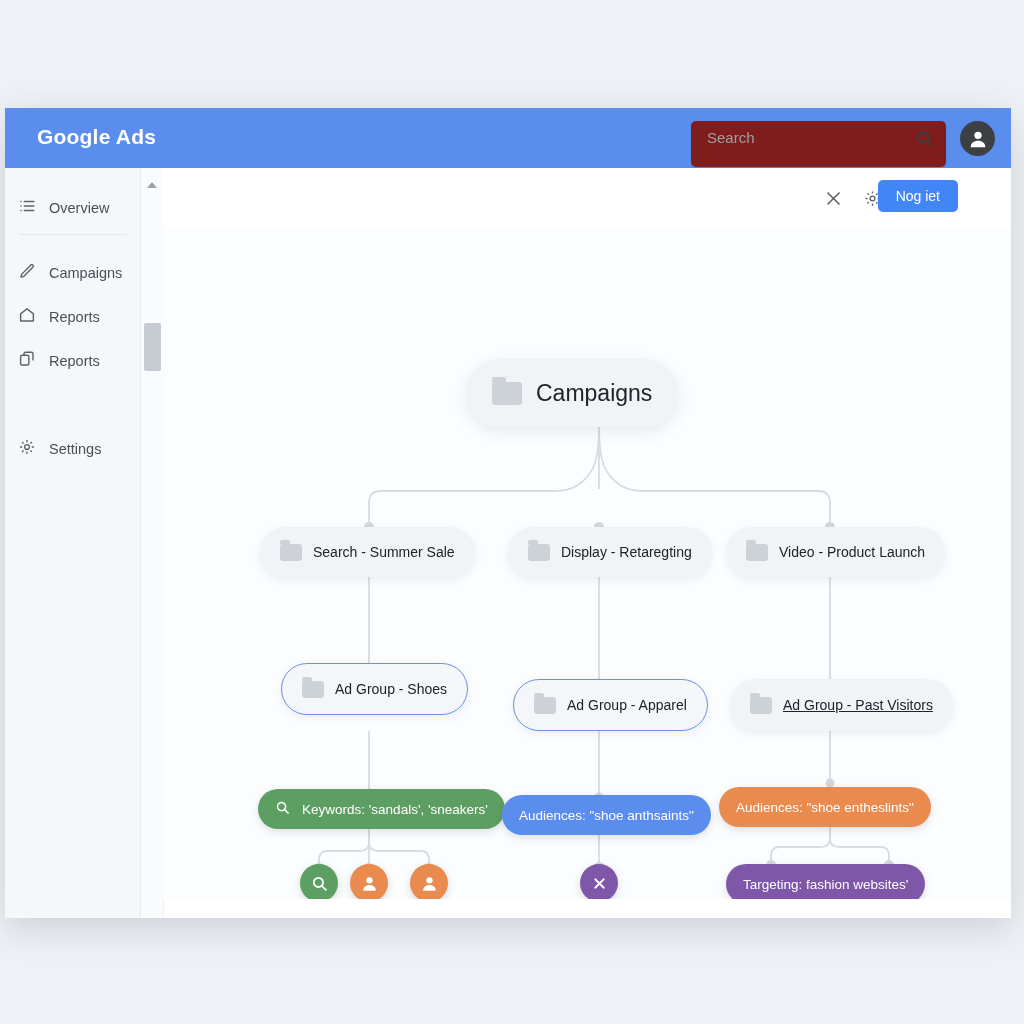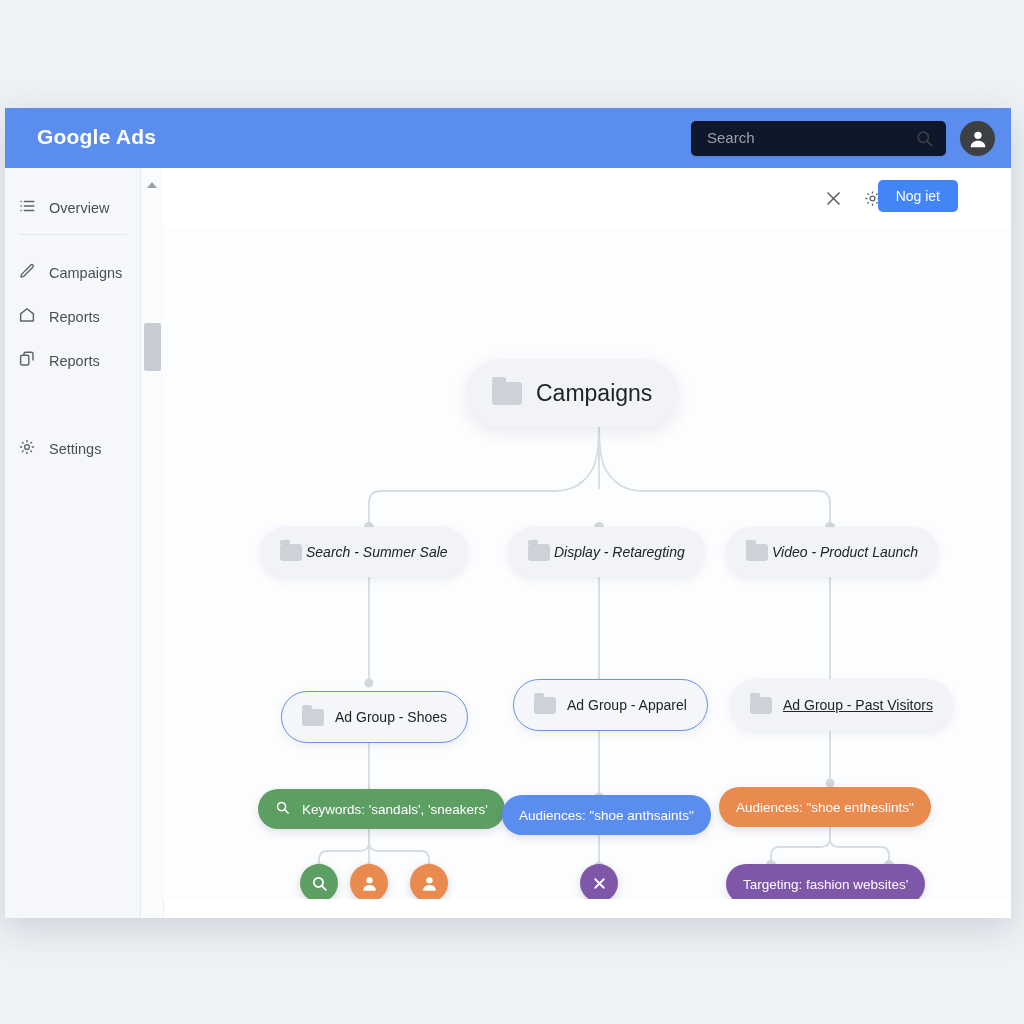--- a/index.html
+++ b/index.html
@@ -22,22 +22,22 @@
   
   .topbar{
     position:absolute;left:0;top:0;width:1006px;height:60px;
     background:#5b8def;
   }
   .brand{
     position:absolute;left:32px;top:17px;
     color:#fff;font-size:21px;letter-spacing:.2px;font-weight:bold;
   }
   .searchbox{
-    position:absolute;left:686px;top:13px;width:255px;height:35px;
-    background:#0f172a;border-radius:5px;
+    position:absolute;left:686px;top:13px;width:255px;height:46px;
+    background:#7f1d1d;border-radius:5px;
     box-shadow:0 1px 2px rgba(0,0,0,.10);
   }
   .searchbox .ph{
     position:absolute;left:16px;top:8px;color:#9aa0a6;font-size:15px;
   }
   .searchbox .mag{position:absolute;right:12px;top:8px;}
   .avatar{
     position:absolute;left:955px;top:13px;width:35px;height:35px;
     border-radius:50%;background:#3c4043;
     display:flex;align-items:center;justify-content:center;
@@ -103,21 +103,21 @@
   .n-grey{
     background:#f1f3f6;border-radius:26px;
     box-shadow:0 3px 9px rgba(60,75,100,.09);
     color:#20232a;
   }
   .n-root{
     height:68px;border-radius:34px;padding:0 26px;gap:14px;
     font-size:23px;
     box-shadow:0 5px 16px rgba(60,75,100,.11);
   }
-  .n-mid{height:50px;padding:0 20px;gap:4px;font-size:14px;font-style:italic;}
+  .n-mid{height:50px;padding:0 20px;gap:11px;font-size:14px;}
   .n-ad{
     height:52px;padding:0 20px;gap:11px;font-size:14px;
     background:#f4f6f9;border:1.6px solid #6b93e0;border-radius:26px;
     color:#20232a;box-shadow:0 3px 9px rgba(60,75,100,.09);
   }
   .n-ad-plain{
     height:52px;padding:0 20px;gap:11px;font-size:14px;
     background:#f1f3f6;border-radius:26px;color:#20232a;
     box-shadow:0 3px 9px rgba(60,75,100,.09);
   }
@@ -318,21 +318,21 @@
       </div>
       <div class="node n-grey n-mid" style="left:345px;top:300px;">
         <span class="folder"></span>
         <span>Display - Retaregting</span>
       </div>
       <div class="node n-grey n-mid" style="left:563px;top:300px;">
         <span class="folder"></span>
         <span>Video - Product Launch</span>
       </div>
 
-      <div class="node n-ad" style="left:118px;top:464px;">
+      <div class="node n-ad" style="left:118px;top:436px;">
         <span class="folder"></span>
         <span>Ad Group - Shoes</span>
       </div>
       <div class="node n-ad" style="left:350px;top:452px;">
         <span class="folder"></span>
         <span>Ad Group - Apparel</span>
       </div>
       <div class="node n-ad-plain" style="left:567px;top:452px;text-decoration:underline;">
         <span class="folder"></span>
         <span>Ad Group - Past Visitors</span>

